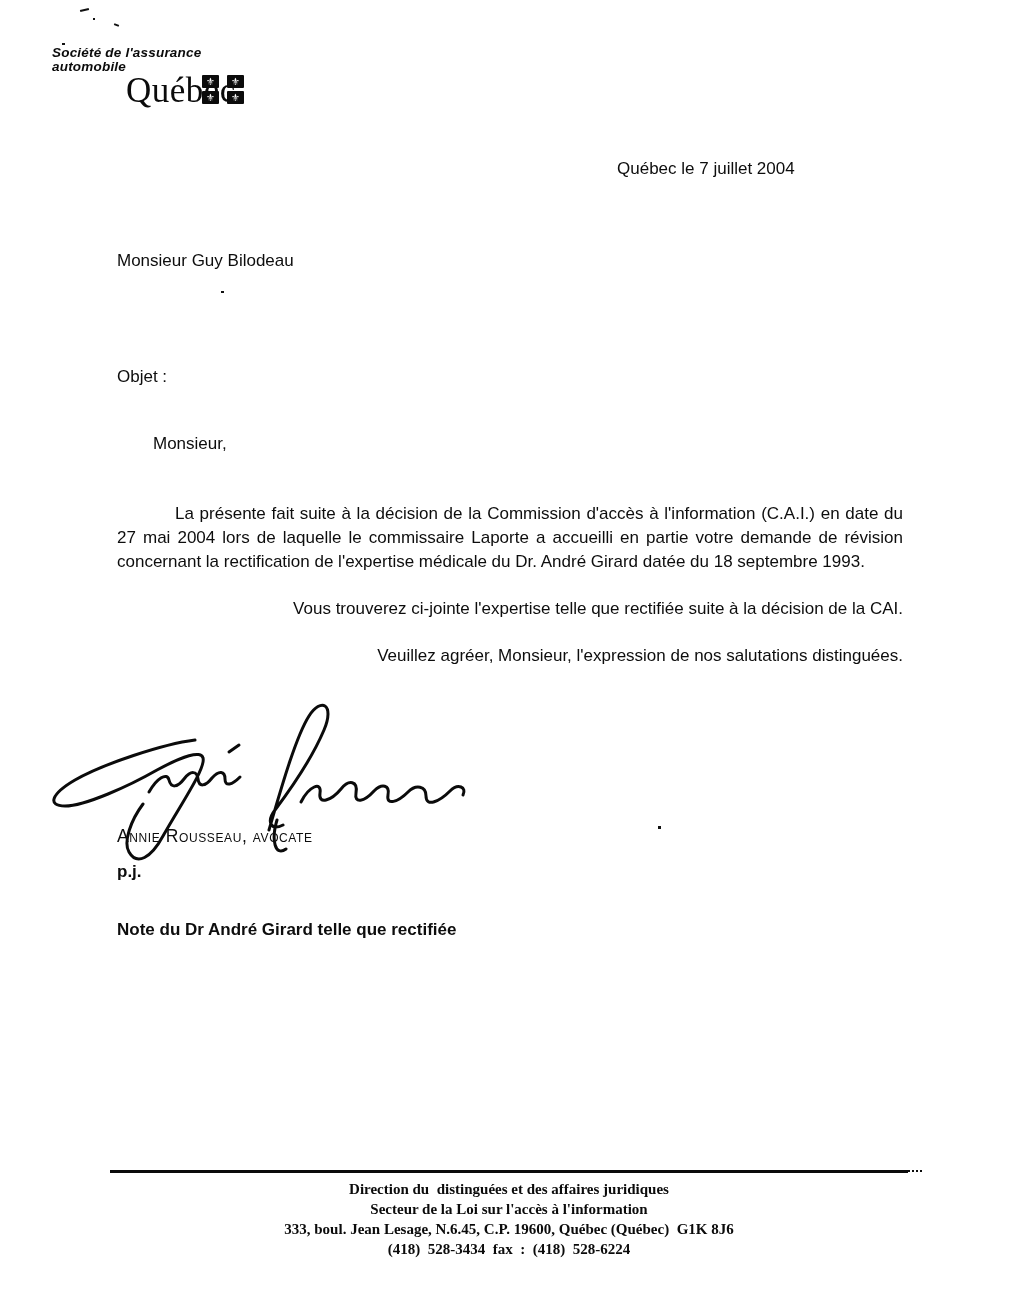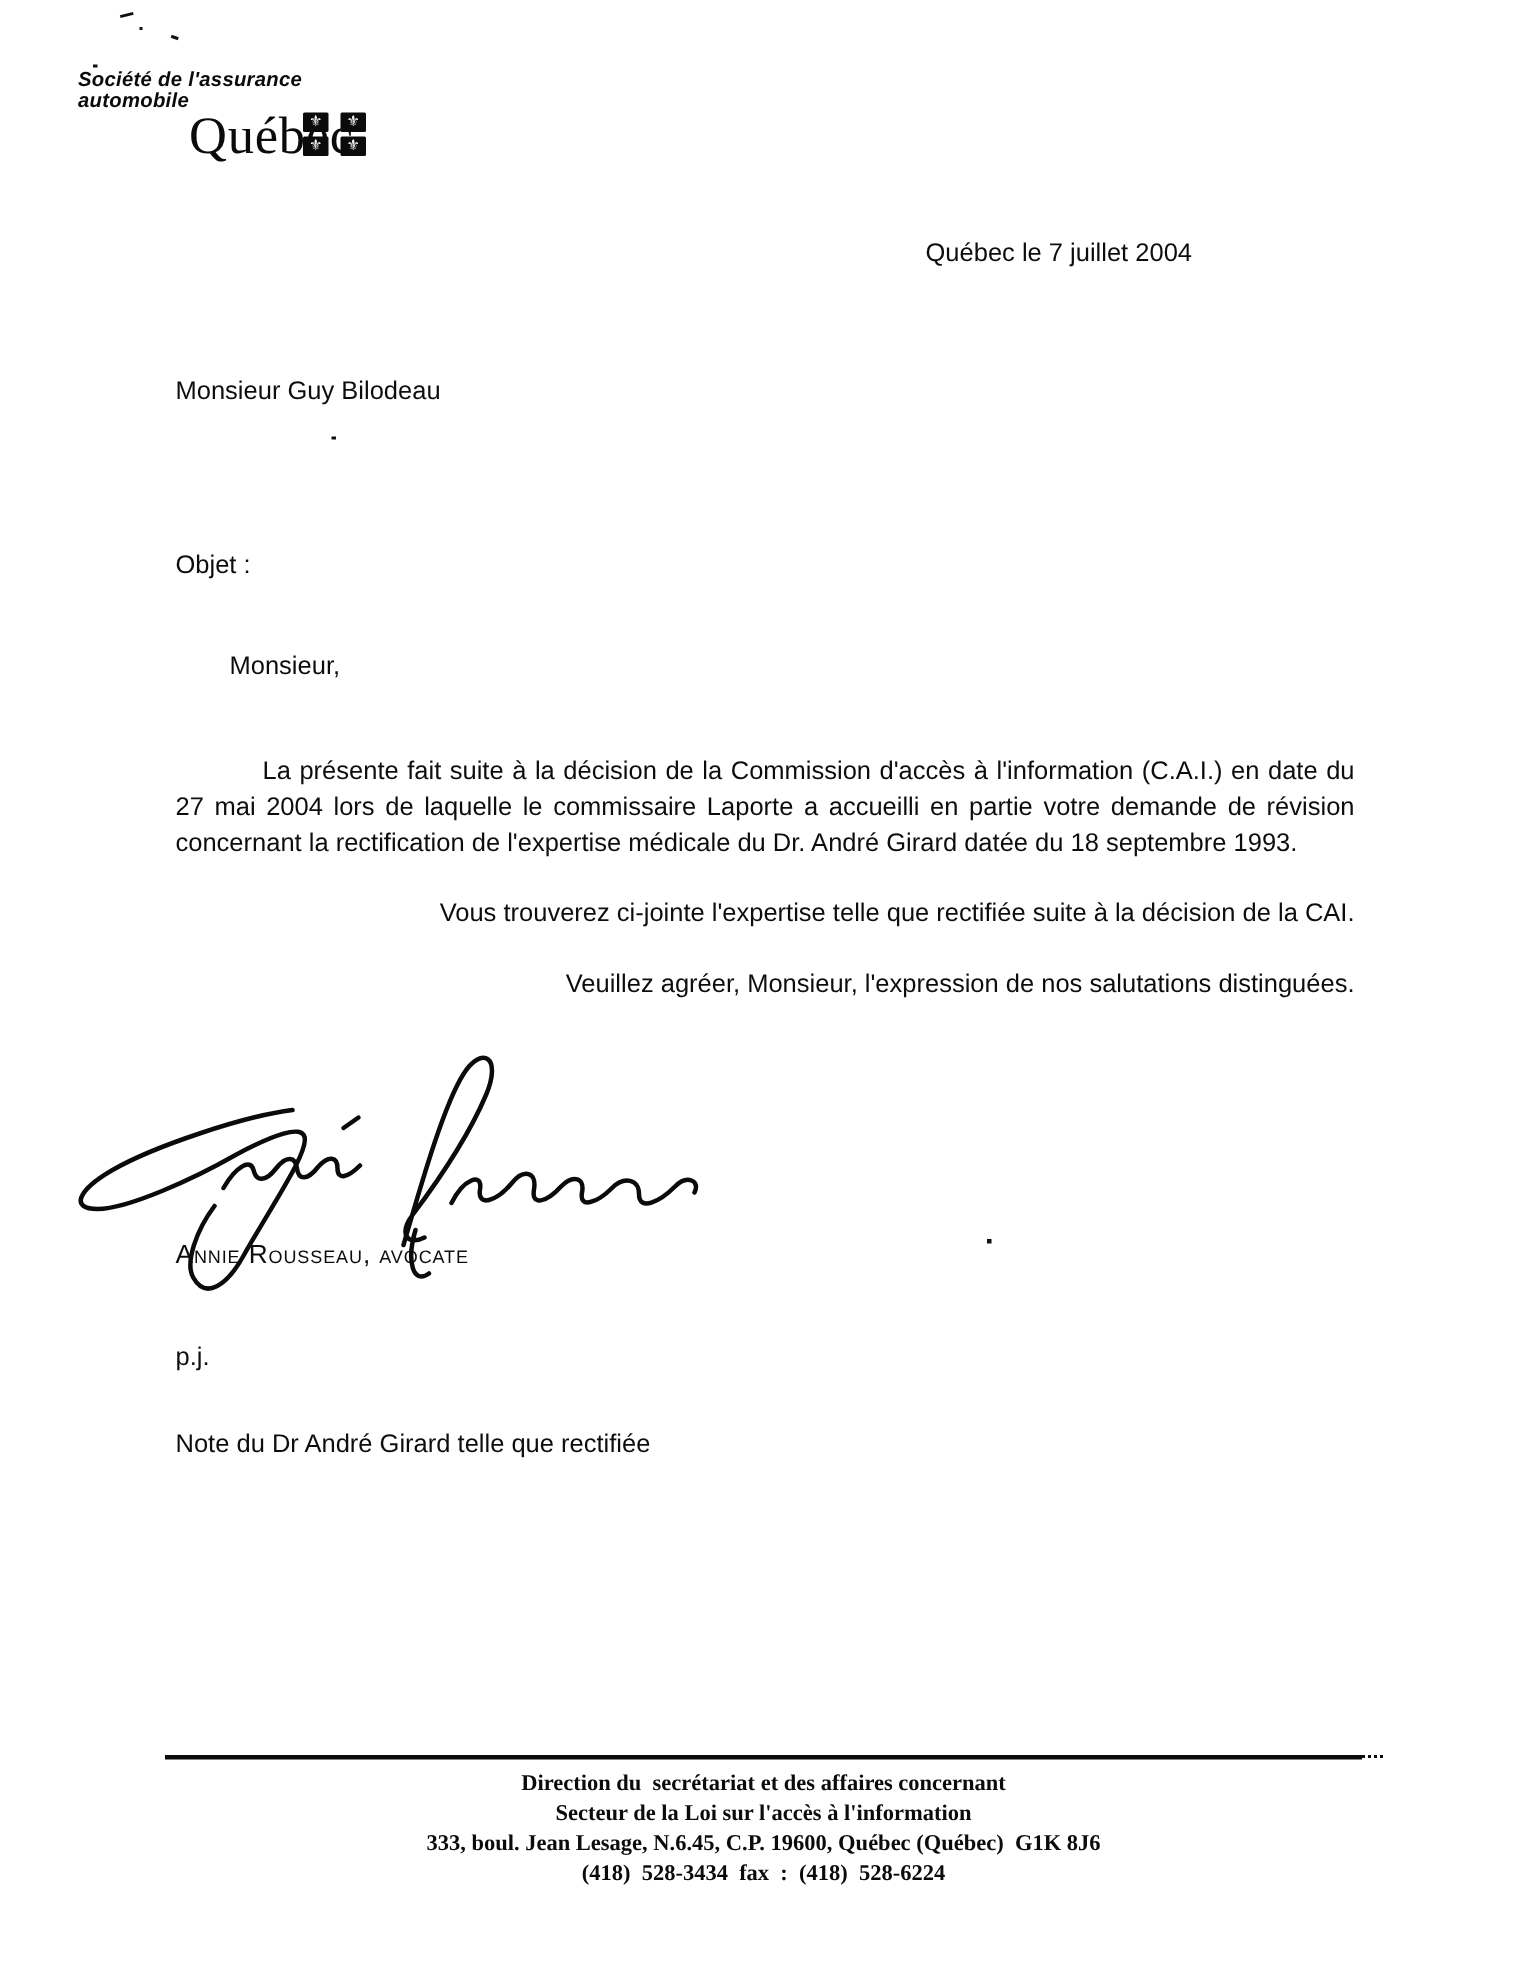--- a/index.html
+++ b/index.html
@@ -35,21 +35,21 @@
 
   
   .dateline { position:absolute; left:617px; top:159px; font-size:17px; }
   .recipient { position:absolute; left:117px; top:227px; font-size:17px;margin-top:24px; }
 
   .label-row { position:absolute; left:117px; font-size:17px; display:flex;flex-direction:column; }
   .label-row .lbl { width:56px; flex:0 0 56px; }
   .label-row .cnt { line-height:24px; }
   .subject-block { top:365px; }
   .subject-block .lbl { line-height:24px; }
-  .enclosure-block { top:895px; }
+  .enclosure-block { top:862px;font-weight:bold; }
 
   .salutation { position:absolute; left:117px; top:434px; font-size:17px;margin-left:36px; }
 
   .body-block { position:absolute; left:117px; top:502px; width:786px; font-size:17px; }
   .body-block p { line-height:24px; text-indent:58px; margin:0;text-align:right; }
   .body-block p.justified { text-align:justify; }
   .body-block p + p { margin-top:23px; }
 
   
   .signature-svg { position:absolute; left:45px; top:700px; }
@@ -132,21 +132,21 @@
 
   <div class="label-row enclosure-block">
     <span class="lbl">p.j.</span>
     <span class="cnt">Note du Dr André Girard telle que rectifiée</span>
   </div>
 
   <div class="footer-rule">
       <span class="trail"></span>
     </div>
   <div class="footer-text">
-    <div class="footer-line">Direction du  secrétariat et des affaires concernant</div>
+    <div class="footer-line">Direction du  distinguées et des affaires juridiques</div>
     <div class="footer-line">Secteur de la Loi sur l'accès à l'information</div>
     <div class="footer-line">333, boul. Jean Lesage, N.6.45, C.P. 19600, Québec (Québec)  G1K 8J6</div>
     <div class="footer-line">(418)  528-3434  fax  :  (418)  528-6224</div>
   </div>
 
   <span class="speck speck-1"></span>
   <span class="speck speck-2"></span>
   <span class="speck speck-3"></span>
   <span class="speck speck-4"></span>
   <span class="speck speck-5"></span>

